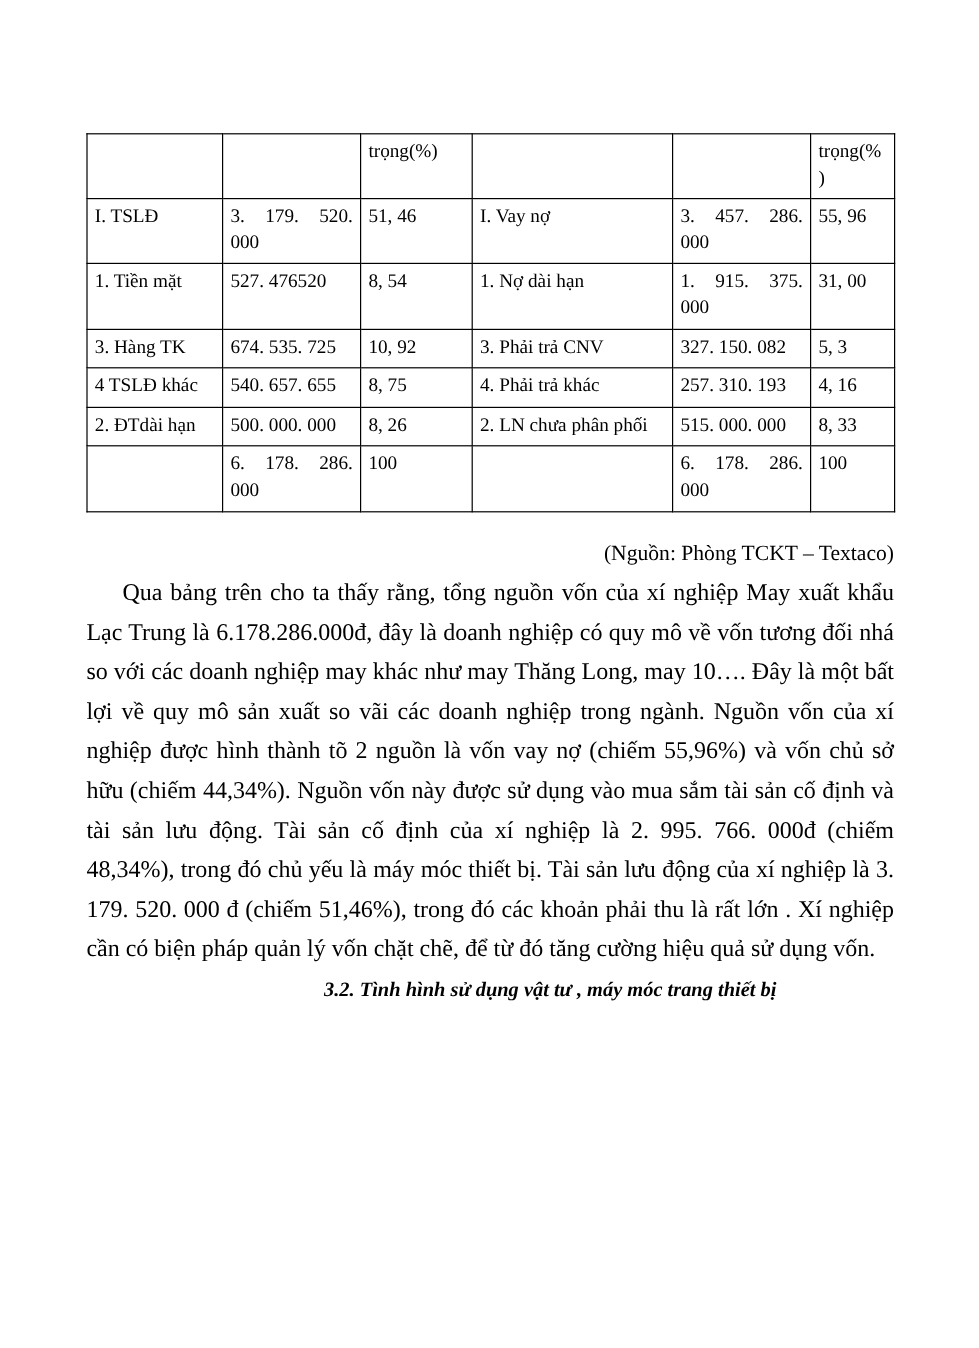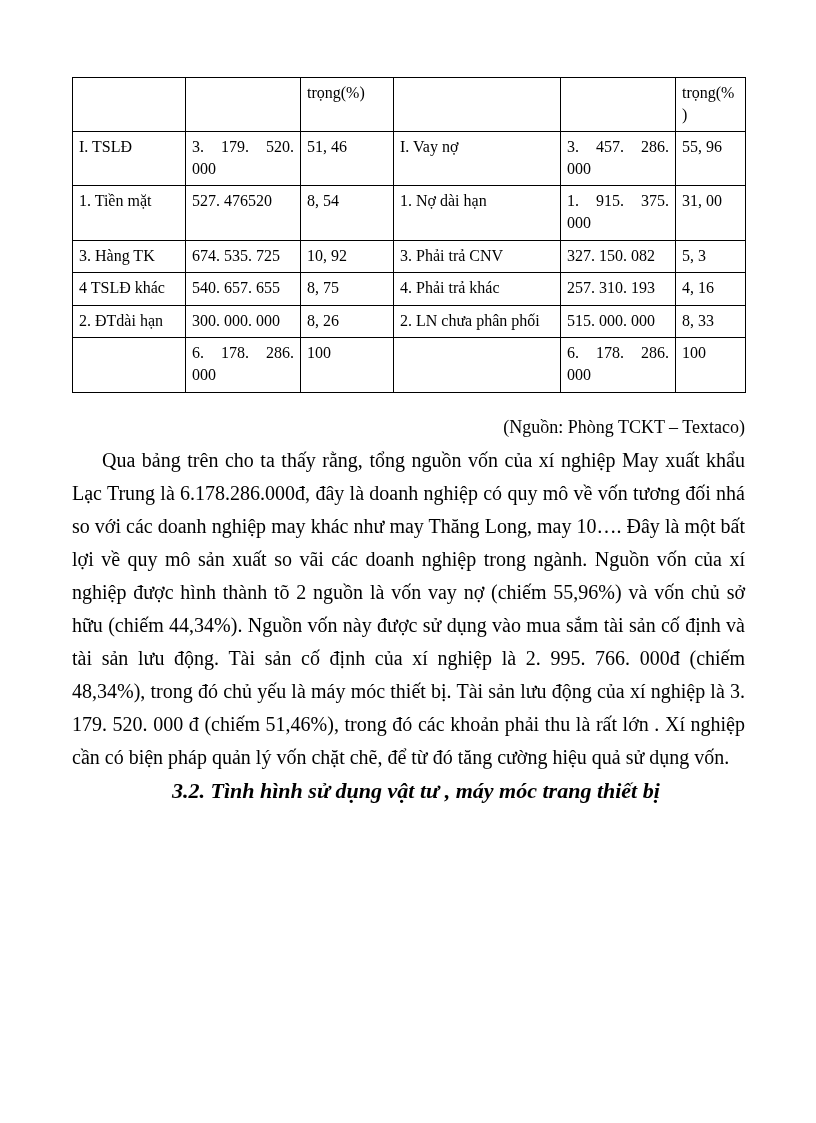--- a/index.html
+++ b/index.html
@@ -11,21 +11,21 @@
     width: 816px;
     height: 1123px;
     font-family: "Liberation Serif", "DejaVu Serif", serif;
     color: #000000;
     overflow: hidden;
   }
   .page {
     box-sizing: border-box;
     width: 816px;
     height: 1123px;
-    padding: 77px 71px 40px 72px;
+    padding: 111px 71px 40px 72px;
   }
   table.fin-table {
     border-collapse: collapse;
     table-layout: fixed;
     width: 673px;
     font-size: 16px;
     line-height: 1.35;
   }
   table.fin-table td {
     border: 1px solid #000000;
@@ -42,25 +42,26 @@
   }
   .body-para {
     margin: 0;
     font-size: 20px;
     line-height: 33px;
     text-align: justify;
     text-indent: 30px;
   }
   .section-heading {
     margin: 0;
-    font-size: 22px;
+    font-size: 17px;
     line-height: 33px;
     font-weight: bold;
     font-style: italic;
     text-indent: 100px;
+    text-align: center;
   }
 </style>
 </head>
 <body>
 
 <div class="page">
 
   <table class="fin-table">
     <colgroup>
       <col style="width:113px">
@@ -106,21 +107,21 @@
         <tr>
           <td>4 TSLĐ khác</td>
           <td>540. 657. 655</td>
           <td>8, 75</td>
           <td>4. Phải trả khác</td>
           <td>257. 310. 193</td>
           <td>4, 16</td>
         </tr>
         <tr>
           <td>2. ĐTdài hạn</td>
-          <td>300. 000. 000</td>
+          <td>500. 000. 000</td>
           <td>8, 26</td>
           <td>2. LN chưa phân phối</td>
           <td>515. 000. 000</td>
           <td>8, 33</td>
         </tr>
         <tr>
           <td></td>
           <td>6. 178. 286. 000</td>
           <td>100</td>
           <td></td>

